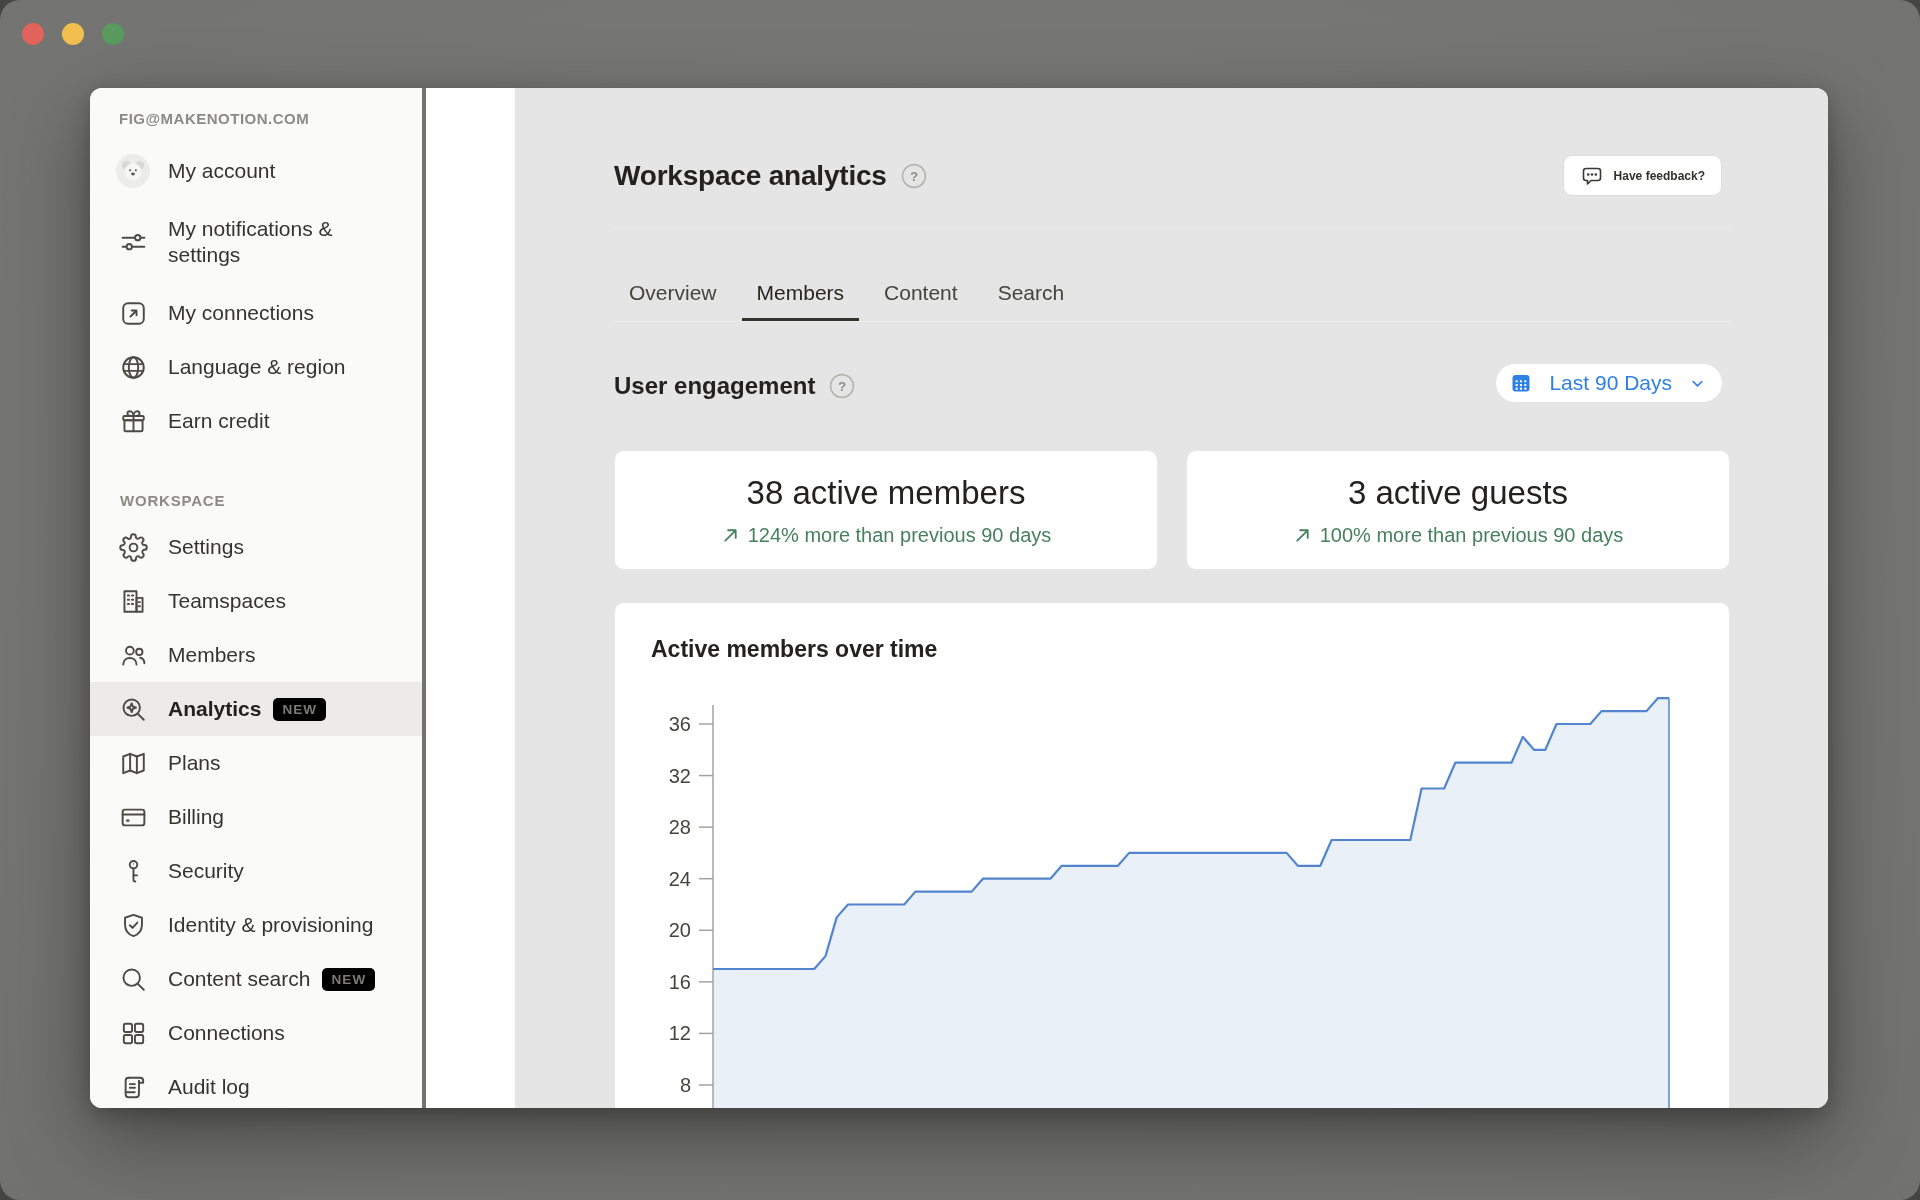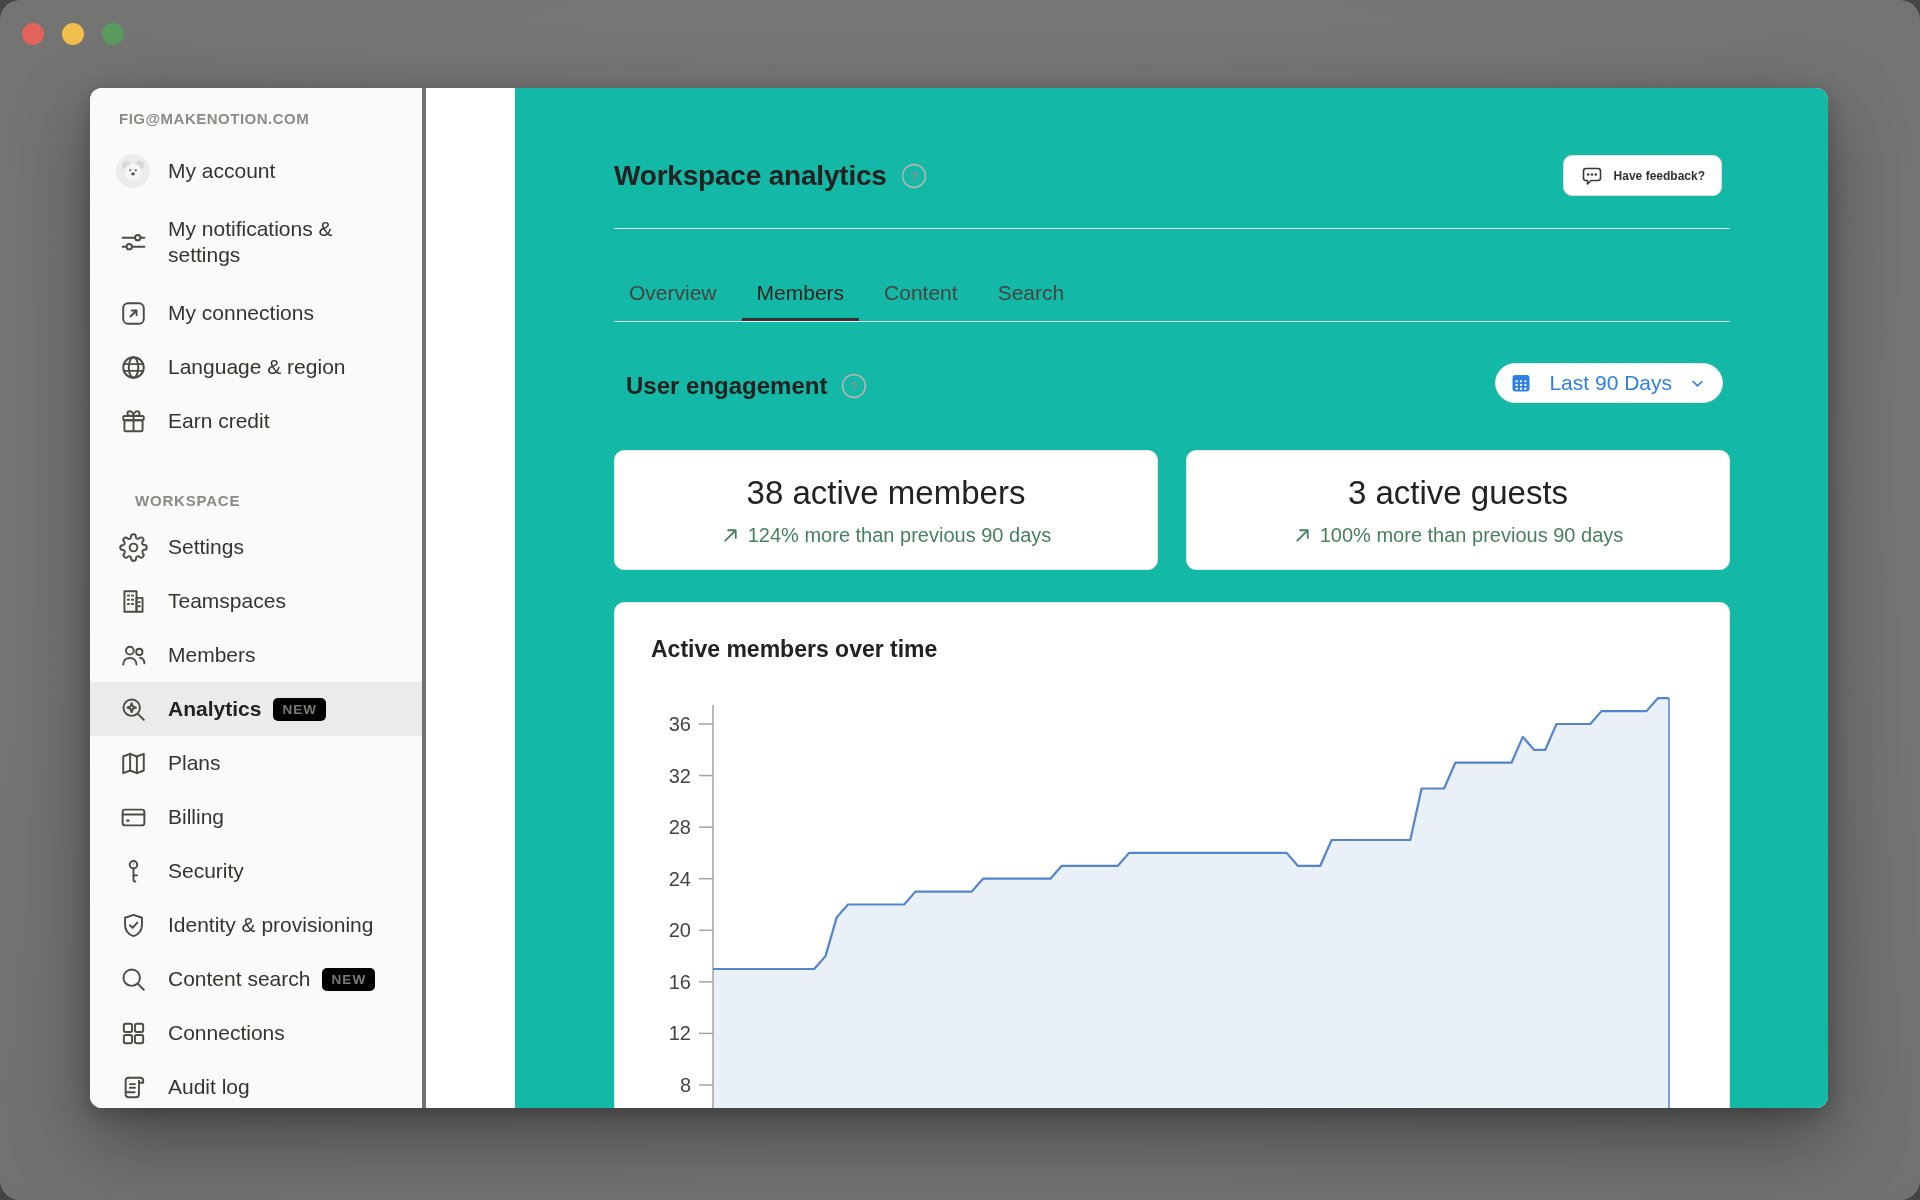--- a/index.html
+++ b/index.html
@@ -21,38 +21,38 @@
   .srow{display:flex;align-items:center;height:54px;padding:0 14px 0 26px;cursor:pointer;}
   .srow.tall{height:88px;}
   .srow.selected{background:#ecebe9;}
   .sicon{width:34px;height:34px;display:flex;align-items:center;justify-content:center;color:#4c4b46;flex:none;}
   .sicon svg{width:29px;height:29px;}
   .sicon.avatar svg{width:38px;height:38px;}
   .slabel{margin-left:18px;font-size:21px;color:#35342f;line-height:1.26;max-width:210px;}
   .srow.selected .slabel{font-weight:700;color:#232220;}
   .badge{margin-left:12px;background:#000000;color:#7b7a73;font-size:13.5px;font-weight:700;letter-spacing:1.1px;
     padding:4px 9px;border-radius:5px;flex:none;}
-  .sb-section{margin-top:41px;margin-bottom:7px;height:24px;line-height:24px;padding-left:45px;font-size:15px;
+  .sb-section{margin-top:41px;margin-bottom:7px;height:24px;line-height:24px;padding-left:30px;font-size:15px;
     font-weight:700;letter-spacing:.8px;color:#8b8a85;}
   
-  .main{position:absolute;left:425px;right:0;top:0;bottom:0;background:#14b8a6;}
+  .main{position:absolute;left:425px;right:0;top:0;bottom:0;background:#e5e5e5;}
   .content{position:relative;height:100%;margin:0 98px 0 99px;}
   .header-row{position:absolute;top:66px;left:0;right:0;height:44px;display:flex;align-items:center;}
   .page-title{margin:0;font-size:28px;font-weight:700;color:#232220;letter-spacing:-.2px;}
   .help{margin-left:14px;width:26px;height:26px;cursor:pointer;flex:none;}
   .feedback-btn{position:absolute;right:8px;top:1px;height:41px;display:flex;align-items:center;gap:10px;
     padding:0 16px;border:1px solid #dedddb;border-radius:9px;background:#fff;font-size:12px;font-weight:700;
     color:#32312d;cursor:pointer;font-family:inherit;}
   .feedback-btn svg{width:24px;height:24px;color:#3a3935;}
   .divider{position:absolute;top:140px;left:0;right:0;height:1px;background:#ebebe9;}
   .tabs{position:absolute;top:177px;left:0;right:0;height:56px;display:flex;gap:10px;border-bottom:1px solid #ebebe9;}
   .tab{display:flex;align-items:center;padding:3px 15px 0;border-bottom:3px solid transparent;box-sizing:border-box;
     font-size:21px;color:#45443f;cursor:pointer;}
   .tab.active{color:#27261f;border-bottom-color:#34332f;}
-  .engage-row{position:absolute;top:276px;left:12px;right:0;height:44px;display:flex;align-items:center;}
+  .engage-row{position:absolute;top:276px;left:0;right:0;height:44px;display:flex;align-items:center;}
   .engage-title{margin:0;font-size:24px;font-weight:700;color:#232220;}
   .range-pill{position:absolute;right:7px;top:-1px;height:40px;display:flex;align-items:center;gap:16px;
     padding:0 15px 0 13px;border:1px solid #e4e4e2;border-radius:21px;background:#fff;color:#2f80e4;
     font-size:21px;cursor:pointer;font-family:inherit;}
   .range-pill svg.cal{width:24px;height:24px;}
   .range-pill svg.chev{width:19px;height:19px;}
   .cards{position:absolute;top:362px;left:0;right:0;display:flex;gap:28px;}
   .stat-card{flex:1;height:120px;border:1px solid #e7e7e5;border-radius:10px;box-sizing:border-box;background:#fff;
     display:flex;flex-direction:column;align-items:center;justify-content:center;gap:12px;}
   .stat-value{font-size:33px;font-weight:400;color:#232220;}

